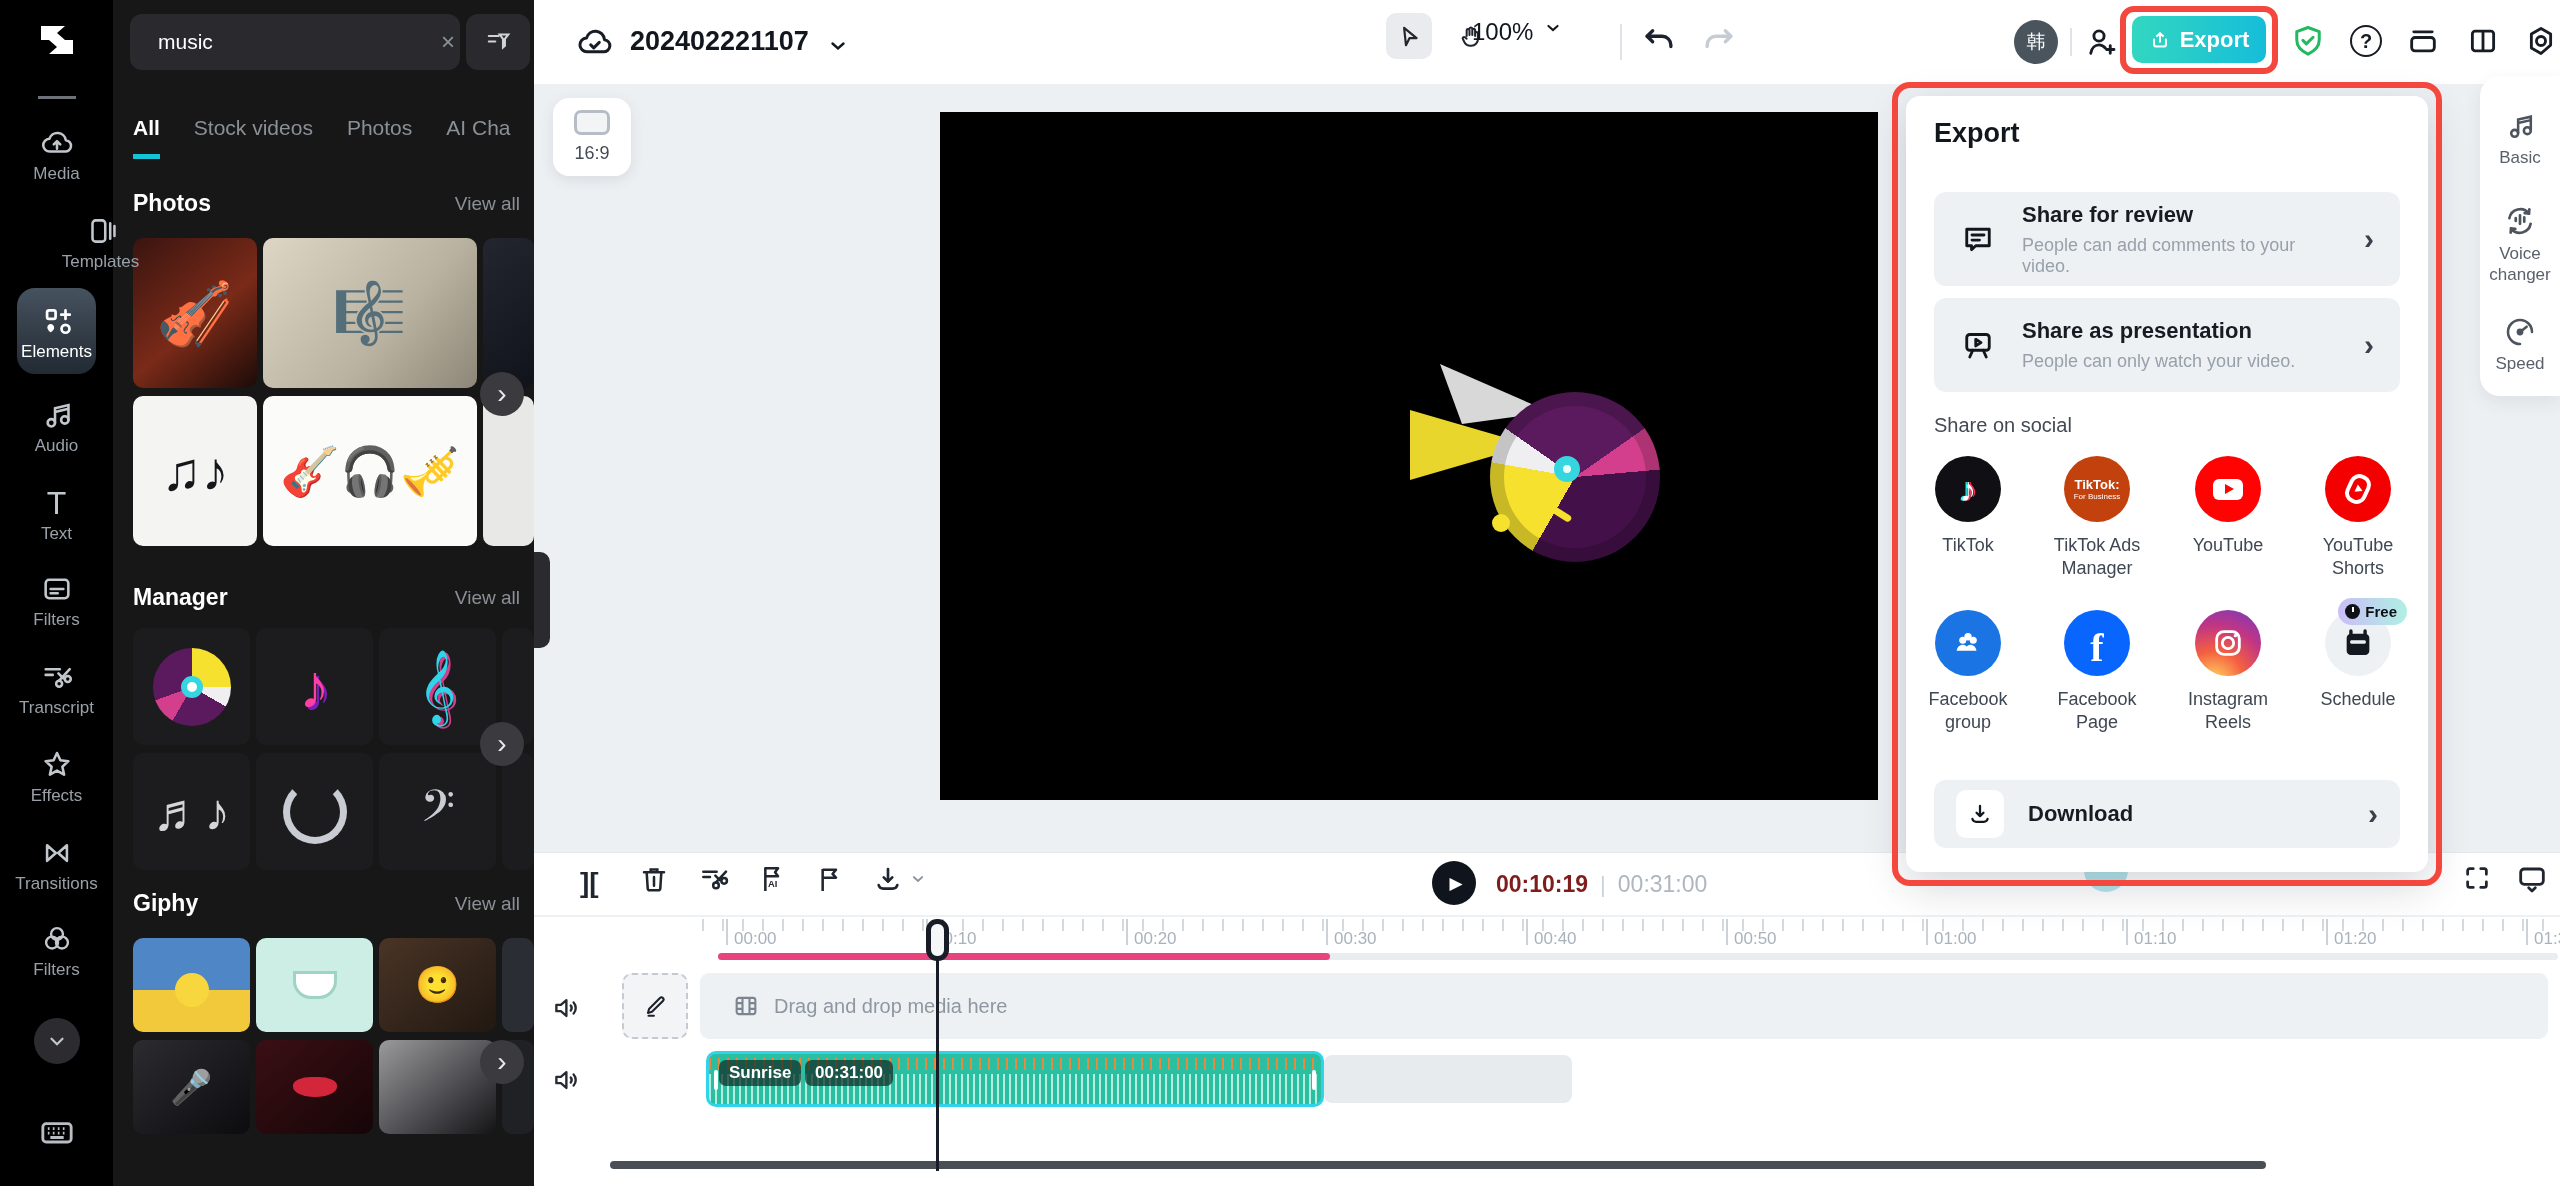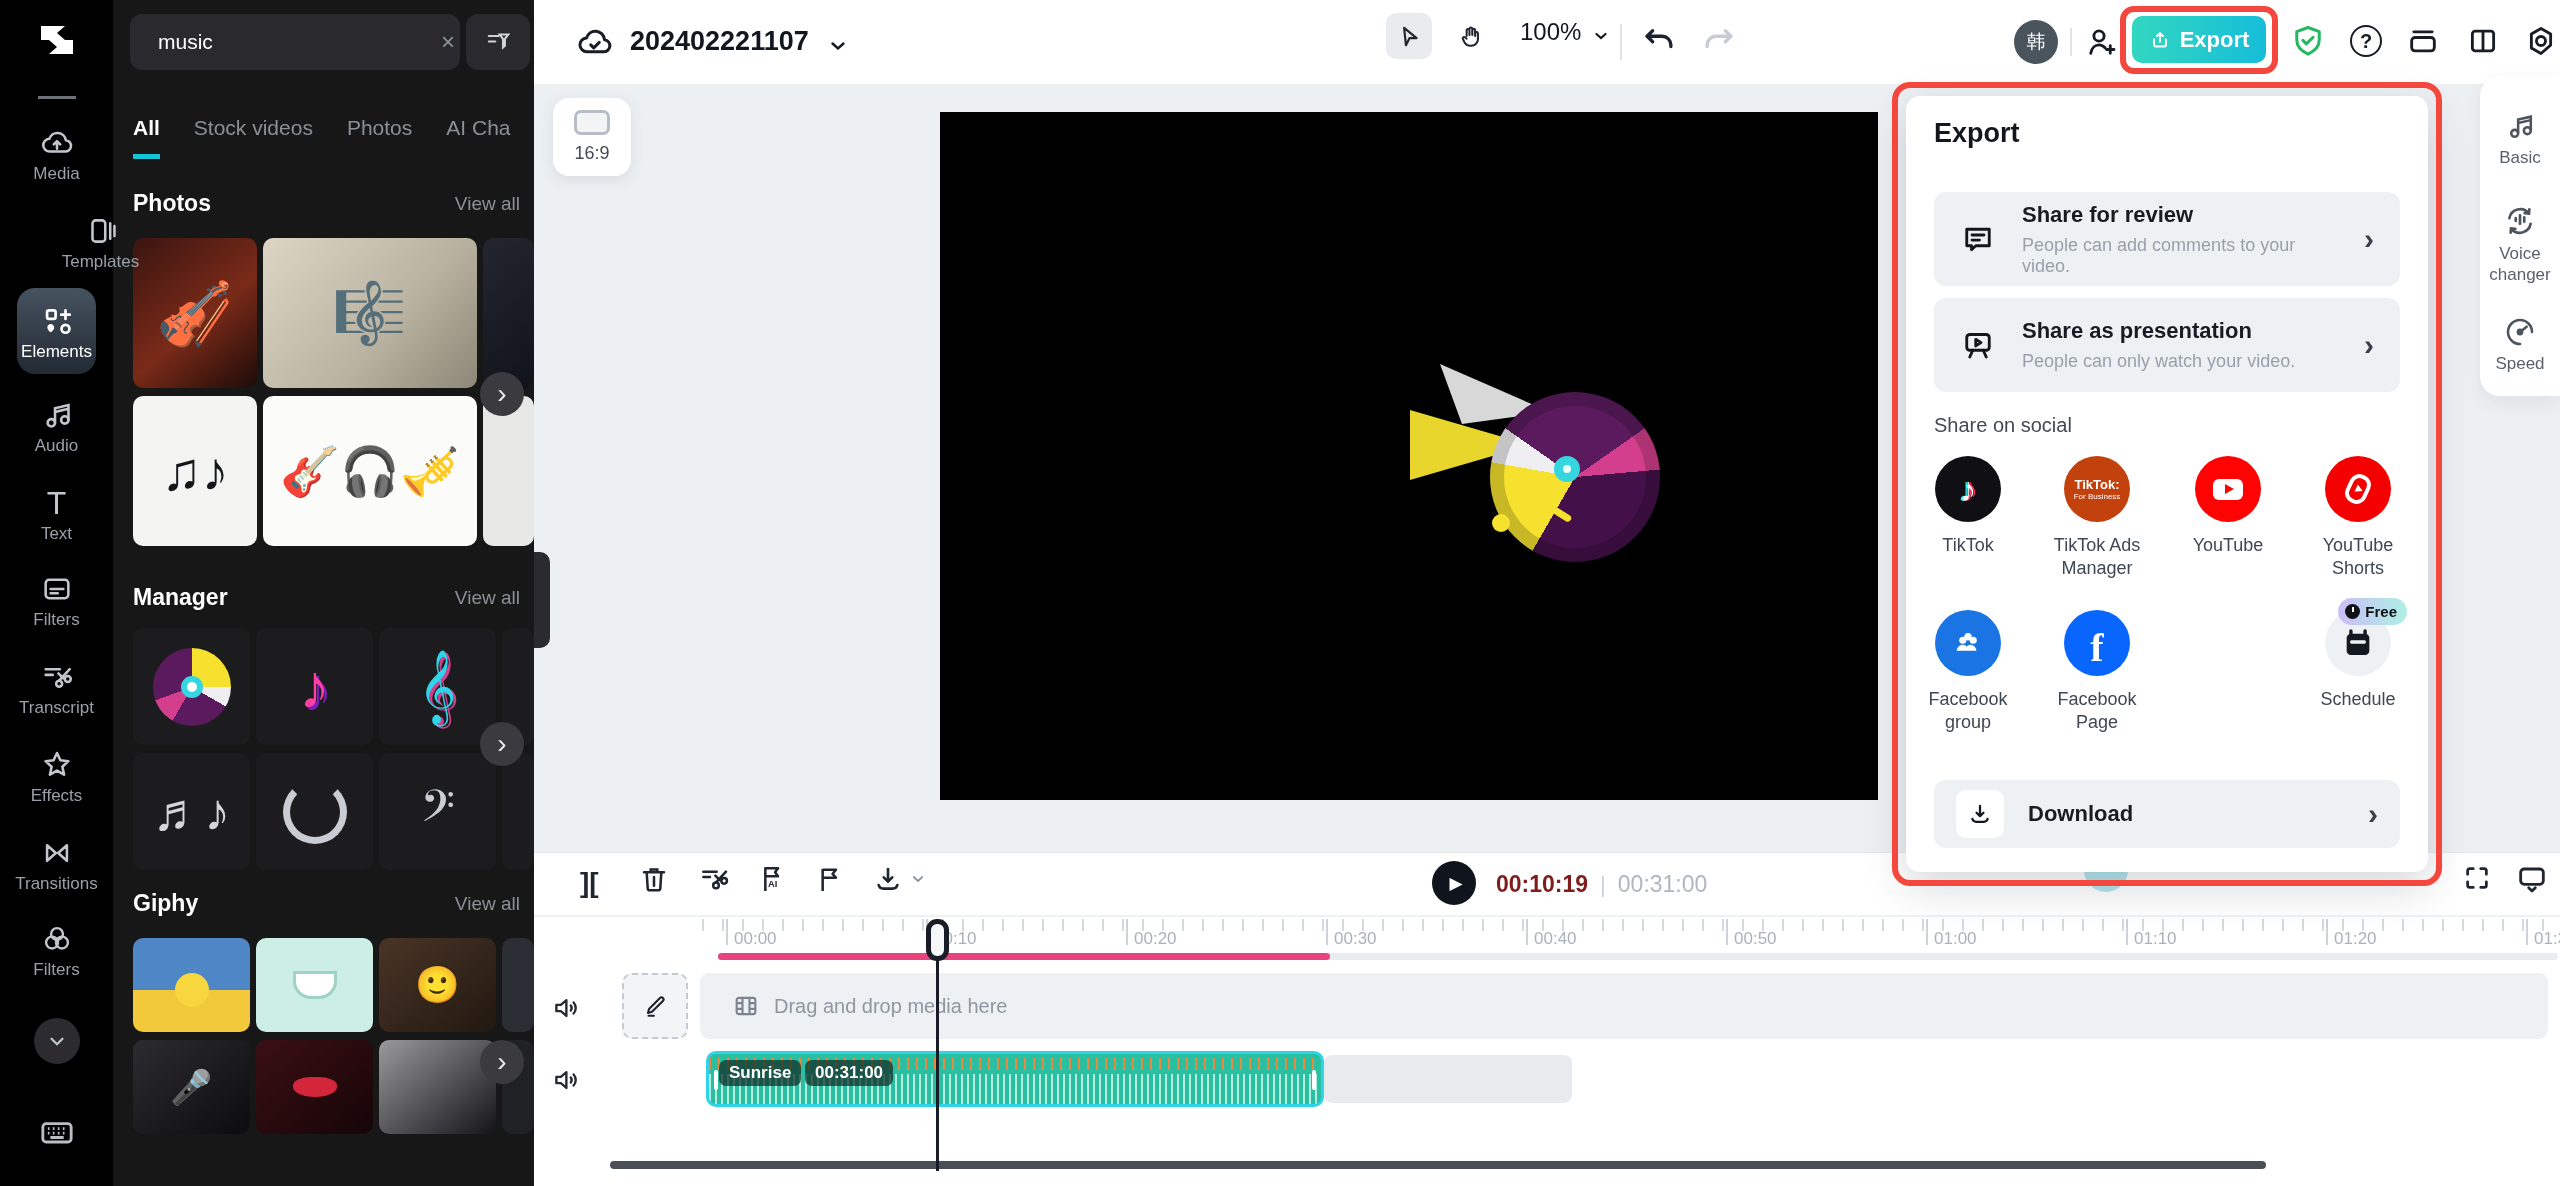--- a/index.html
+++ b/index.html
@@ -301,21 +301,21 @@
     <div class="tool-btn active" style="left:852px;">
       <svg width="26" height="26" viewBox="0 0 24 24" fill="none" stroke="currentColor" stroke-width="2" stroke-linejoin="round">
           <path d="M7.5 4.5L19 14h-6.6L9.2 20.5z"></path>
         </svg>
     </div>
     <div class="tool-btn" style="left:914px;">
       <svg width="26" height="26" viewBox="0 0 24 24" fill="none" stroke="currentColor" stroke-width="1.9" stroke-linecap="round" stroke-linejoin="round">
           <path d="M8 12V6.8a1.3 1.3 0 012.6 0V11m0-5.6a1.3 1.3 0 012.6 0V11m0-4.4a1.3 1.3 0 012.6 0V12m0-2.4a1.3 1.3 0 012.6 0V15a6 6 0 01-6 6h-1.2a6 6 0 01-4.8-2.4L4.6 15c-.9-1.2.6-2.7 1.8-1.8L8 14.5"></path>
         </svg>
     </div>
-    <div class="abs" style="left:986px;top:18px;display:flex;align-items:flex-end;gap:10px;cursor:pointer;">
+    <div class="abs" style="left:938px;top:18px;display:flex;align-items:flex-start;gap:10px;cursor:pointer;">
       <span style="font-size:24px;color:#12161d;">100%</span>
       <svg width="20" height="20" viewBox="0 0 24 24" fill="none" stroke="#12161d" stroke-width="2.4" stroke-linecap="round">
           <path d="M6.5 9.5l5.5 5 5.5-5"></path>
         </svg>
     </div>
     <div class="abs" style="left:1086px;top:24px;width:2px;height:36px;background:#dfe3e8;"></div>
     <div class="abs iconbtn" style="left:1106px;top:22px;">
       <svg width="38" height="38" viewBox="0 0 24 24" fill="none" stroke="#1d2230" stroke-width="2.1" stroke-linecap="round" stroke-linejoin="round">
           <path d="M8 5.5L4.5 9l3.5 3.5"></path>
           <path d="M4.5 9h9.5a5.5 5.5 0 015.5 5.5v1"></path>
@@ -625,20 +625,30 @@
           </svg>
       </div>
       <div class="slb"><span>Facebook</span><br><span>group</span></div>
     </div>
     <div class="soc" style="left:131px;top:514px;">
       <div class="cir" style="background:#0866ff;">
           <span style="color:#fff;font-size:40px;font-weight:bold;font-family:'Liberation Serif',serif;margin-top:8px;">f</span>
         </div>
       <div class="slb"><span>Facebook</span><br><span>Page</span></div>
     </div>
+    <div class="soc" style="left:262px;top:514px;">
+      <div class="cir" style="background:radial-gradient(circle at 28% 110%,#fdc35c 8%,#f56040 36%,#c13584 66%,#833ab4 92%);">
+        <svg width="34" height="34" viewBox="0 0 24 24" fill="none" stroke="#fff" stroke-width="2">
+            <rect x="4" y="4" width="16" height="16" rx="5"></rect>
+            <circle cx="12" cy="12" r="4"></circle>
+            <circle cx="17.2" cy="6.8" r="1.2" fill="#fff" stroke="none"></circle>
+          </svg>
+      </div>
+      <div class="slb"><span>Instagram</span><br><span>Reels</span></div>
+    </div>
     <div class="soc" style="left:392px;top:514px;">
       <div class="cir" style="background:#eef1f4;">
         <svg width="34" height="34" viewBox="0 0 24 24" fill="#14181f">
             <path d="M7 3.5v3M17 3.5v3" stroke="#14181f" stroke-width="2.4" stroke-linecap="round"></path>
             <rect x="4" y="5.5" width="16" height="15" rx="3"></rect>
             <rect x="6.5" y="10" width="11" height="2.6" fill="#eef1f4" rx="1"></rect>
           </svg>
         <span class="free-badge">
             <span class="fclock"></span>
             <span>Free</span>

